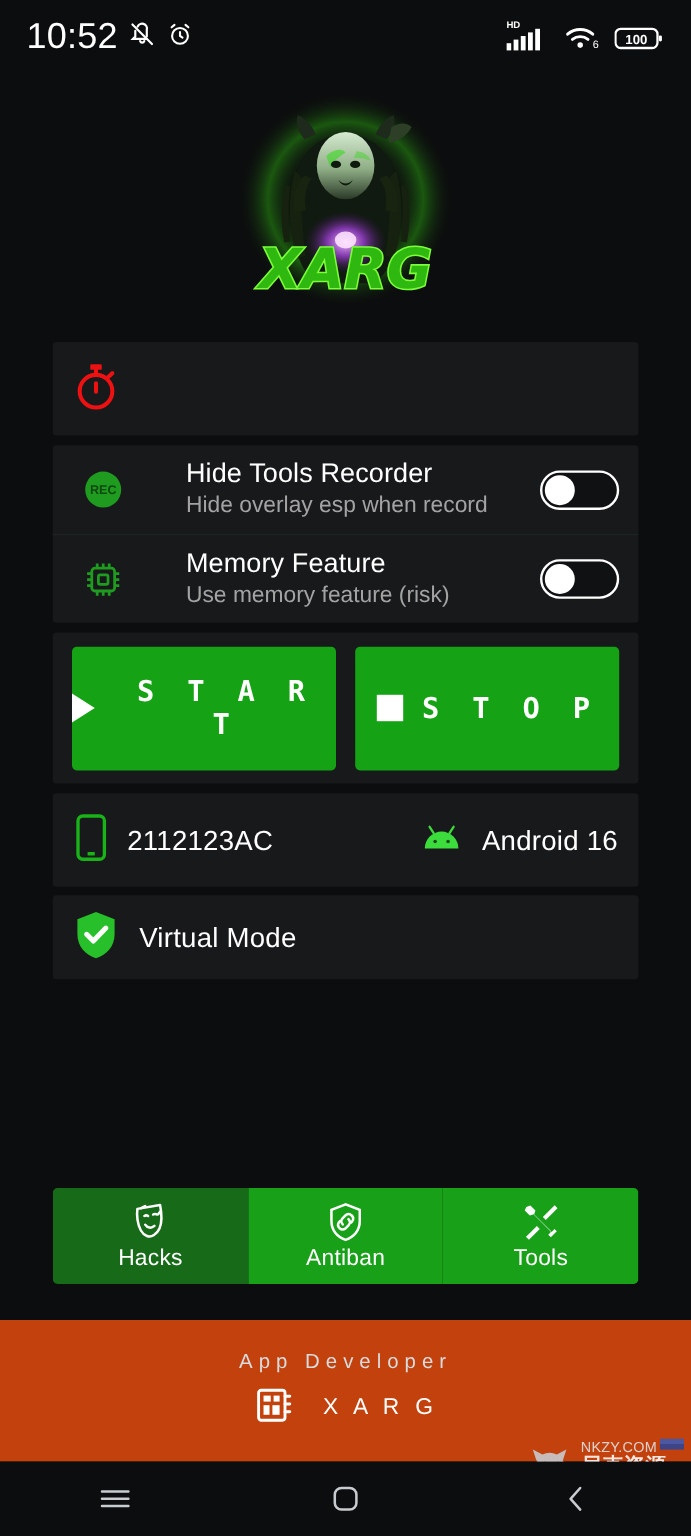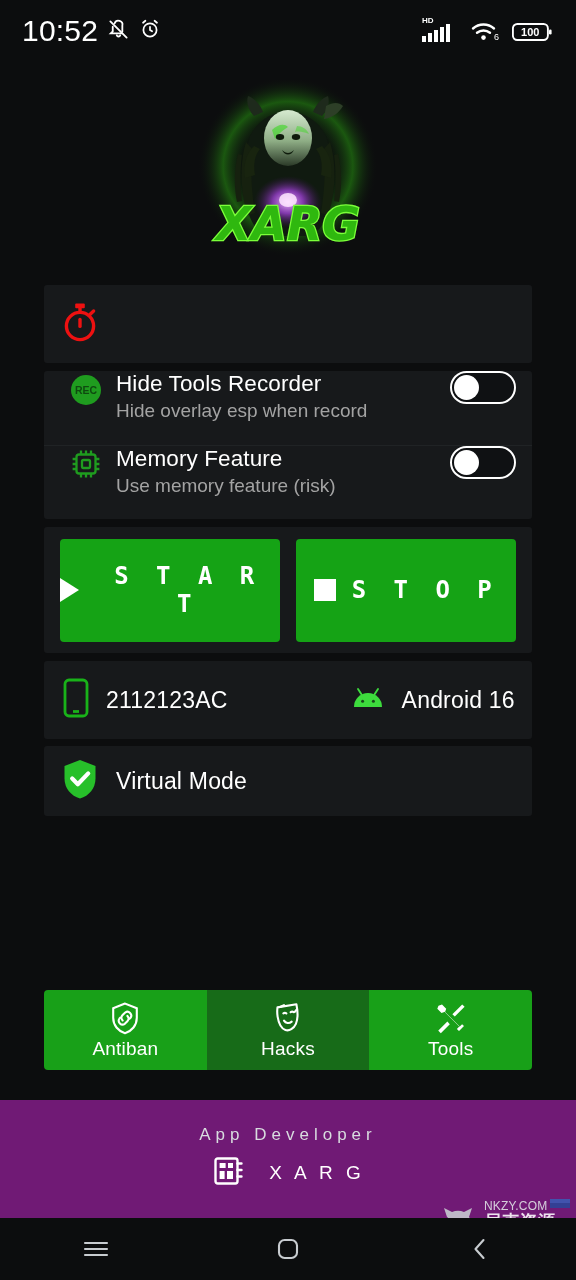--- a/index.html
+++ b/index.html
@@ -37,21 +37,21 @@
     background:#17191b;
     border-radius:3px;
   }
 
   
   .card-timer{ top:285px; height:78px; display:flex; align-items:center; padding-left:16px; }
 
   
   .card-toggles{ top:371px; height:148px; }
   .toggle-row{
-    height:74px; display:flex; align-items:flex-start; padding:0 16px 0 16px;
+    height:74px; display:flex; align-items:center; padding:0 16px 0 16px;gap:39px;
   }
   .toggle-row + .toggle-row{ border-top:1px solid #202325; }
   .tr-icon{ width:52px; flex:0 0 52px; display:flex; align-items:center; justify-content:center; }
   .tr-text{ flex:1 1 auto; padding-left:4px; }
   .tr-title{ font-size:22.5px; color:#ffffff; font-weight:400; line-height:1.16; letter-spacing:.1px; }
   .tr-sub{ font-size:19px; color:#a3a3a3; margin-top:3px; line-height:1.2; }
   .switch{
     flex:0 0 auto; width:66px; height:33px; border-radius:17px;
     background:#0f1113; border:2.5px solid #ffffff;
     position:relative;
@@ -101,21 +101,21 @@
     justify-content:center; gap:3px; cursor:pointer; background:#18a018;
     border:none; color:#ffffff;
   }
   .nav-btn.selected{ background:#176b18; }
   .nav-label{ font-size:19px; color:#ffffff; letter-spacing:.2px; }
   .nav-ico{ height:34px; display:flex; align-items:center; justify-content:center; }
 
   
   .footer{
     position:absolute; left:0; top:1100px; width:576px; height:118px;
-    background:#701a75;
+    background:#c2410c;
     display:flex; flex-direction:column; align-items:center; justify-content:center; gap:8px;
   }
   .footer-title{
     font-size:17px; color:#d8dcdf; letter-spacing:5px; font-weight:400;
   }
   .footer-dev{ display:flex; align-items:center; gap:22px; }
   .footer-name{ font-size:19px; color:#ffffff; letter-spacing:4px; }
 
   
   .watermark{
@@ -334,41 +334,41 @@
       <svg width="40" height="44" viewBox="0 0 40 44">
         <path d="M20 3 4.5 9v12.5C4.5 31.4 11 38.8 20 41.5c9-2.7 15.5-10.1 15.5-20V9Z" fill="#27c02a"></path>
         <path d="M12.2 21.6l5.6 5.6 10.4-10.8" fill="none" stroke="#ffffff" stroke-width="4.2" stroke-linecap="round" stroke-linejoin="round"></path>
       </svg>
     </span>
     <span class="vm-text">Virtual Mode</span>
   </div>
 
   <div class="bottomnav">
 
-    <button class="nav-btn">
-      <span class="nav-ico">
-        <svg width="32" height="34" viewBox="0 0 32 34" fill="none" stroke="#ffffff" stroke-width="2.1" stroke-linecap="round">
-          <path d="M16 2.6 4.2 7.2v9.6c0 7.5 4.9 13.2 11.8 15.4 6.9-2.2 11.8-7.9 11.8-15.4V7.2Z"></path>
-          <path d="M13.6 19.4a3.8 3.8 0 0 1 0-5.3l2.6-2.6a3.8 3.8 0 0 1 5.3 5.3l-1 1"></path>
-          <path d="M18.4 14.9a3.8 3.8 0 0 1 0 5.3l-2.6 2.6a3.8 3.8 0 0 1-5.3-5.3l1-1"></path>
-        </svg>
-      </span>
-      <span class="nav-label">Antiban</span>
-    </button>
-
     <button class="nav-btn selected">
       <span class="nav-ico">
         <svg width="32" height="34" viewBox="0 0 32 34" fill="none" stroke="#ffffff" stroke-width="2.1" stroke-linejoin="round" stroke-linecap="round">
           <path d="M5.5 6.4 24.4 3.2c1.5 7.6 1.8 14.4-.5 19.6-2.1 4.7-6.6 7.6-10.5 6.2C9.4 27.5 6.6 22 5.6 15.6 5.1 12.3 5.1 9.2 5.5 6.4Z"></path>
           <path d="M11.3 12.3c1-.6 2.2-.6 3.1 0M18.6 11.1c1-.6 2.2-.6 3.1 0"></path>
           <path d="M12 19.6c1.7 2.8 5.1 3.3 7.7 1"></path>
           <path d="M8.6 5.8 12 4.1M25 8.1l-2.2 2.8"></path>
         </svg>
       </span>
       <span class="nav-label">Hacks</span>
+    </button>
+
+    <button class="nav-btn">
+      <span class="nav-ico">
+        <svg width="32" height="34" viewBox="0 0 32 34" fill="none" stroke="#ffffff" stroke-width="2.1" stroke-linecap="round">
+          <path d="M16 2.6 4.2 7.2v9.6c0 7.5 4.9 13.2 11.8 15.4 6.9-2.2 11.8-7.9 11.8-15.4V7.2Z"></path>
+          <path d="M13.6 19.4a3.8 3.8 0 0 1 0-5.3l2.6-2.6a3.8 3.8 0 0 1 5.3 5.3l-1 1"></path>
+          <path d="M18.4 14.9a3.8 3.8 0 0 1 0 5.3l-2.6 2.6a3.8 3.8 0 0 1-5.3-5.3l1-1"></path>
+        </svg>
+      </span>
+      <span class="nav-label">Antiban</span>
     </button>
 
     <button class="nav-btn">
       <span class="nav-ico">
         <svg width="34" height="34" viewBox="0 0 34 34" fill="none" stroke="#ffffff" stroke-width="2.6" stroke-linecap="round" stroke-linejoin="round">
           <path d="M4.5 4.8 8 3.6l4.2 4.2-1.2 3.5 14.5 14.5 2.6-2.6L30 25l-5 5-2.1-2.1 2.6-2.6L11 10.8l-3.5 1.2L3.3 7.8Z" fill="#ffffff" stroke="none"></path>
           <path d="M28.2 3.4 30.6 5.8 20.8 15.6l-2.4-2.4Z" fill="#ffffff" stroke="none"></path>
           <path d="M13.4 20.6 4.4 29.6a2.6 2.6 0 0 0 0 .2l2.4 2.4 9-9Z" fill="#ffffff" stroke="none"></path>
         </svg>
       </span>

